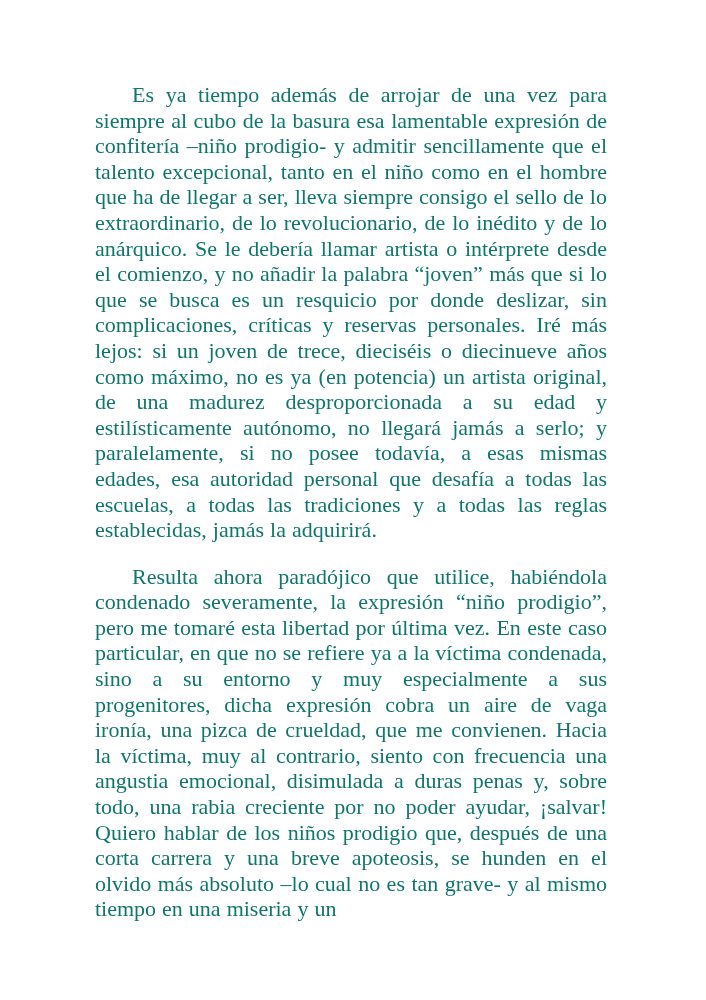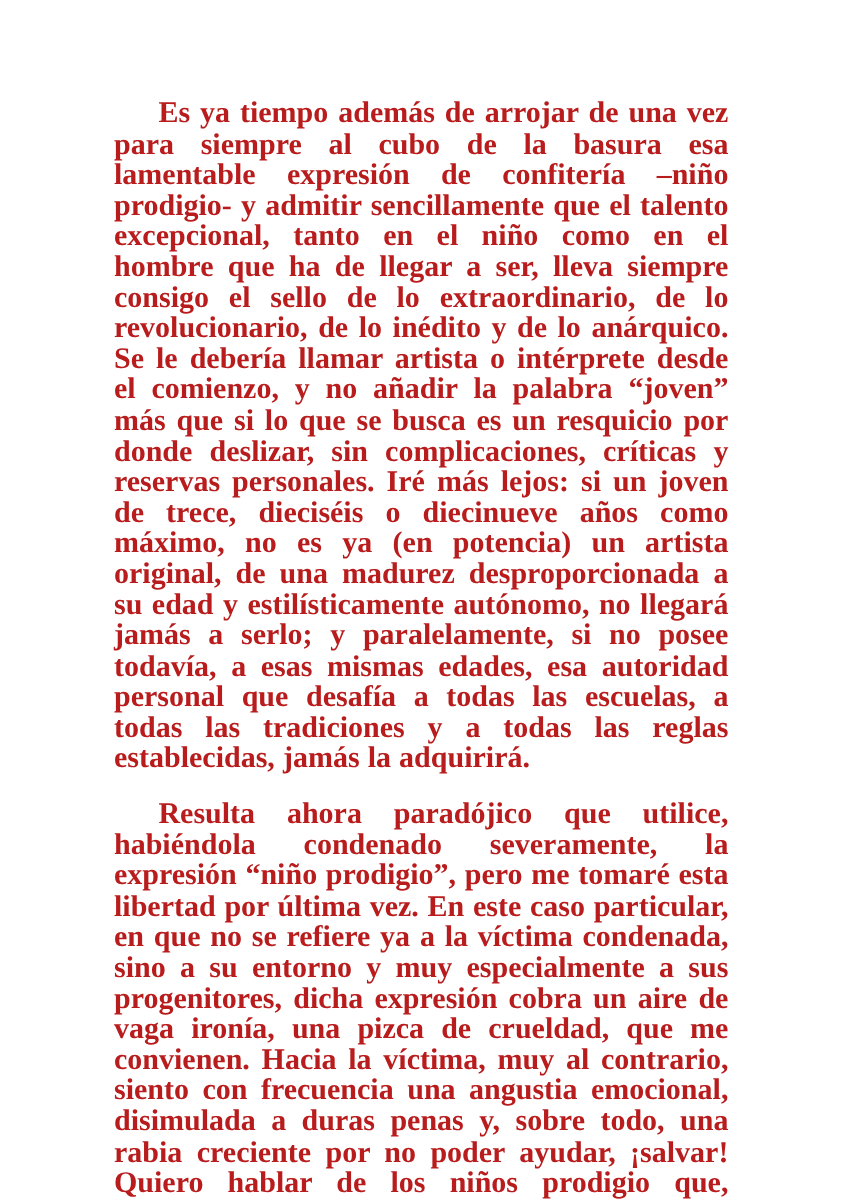--- a/index.html
+++ b/index.html
@@ -17,27 +17,26 @@
     color: #1b1b1b;
   }
   .text-block {
     position: absolute;
     left: 95px;
     top: 82px;
     width: 512px;
   }
   .para {
     margin: 0;
-    font-size: 25px;
+    font-size: 22px;
     line-height: 25.6px;
     text-align: justify;
     text-indent: 37px;
-    color: #b91c1c;
+    color: #0f766e;
     word-spacing: 0.5px;
-    font-weight: bold;
   }
   .para + .para {
     margin-top: 21px;
   }
   .page-number {
     position: absolute;
     top: 936px;
     left: 95px;
     width: 512px;
     text-align: right;

